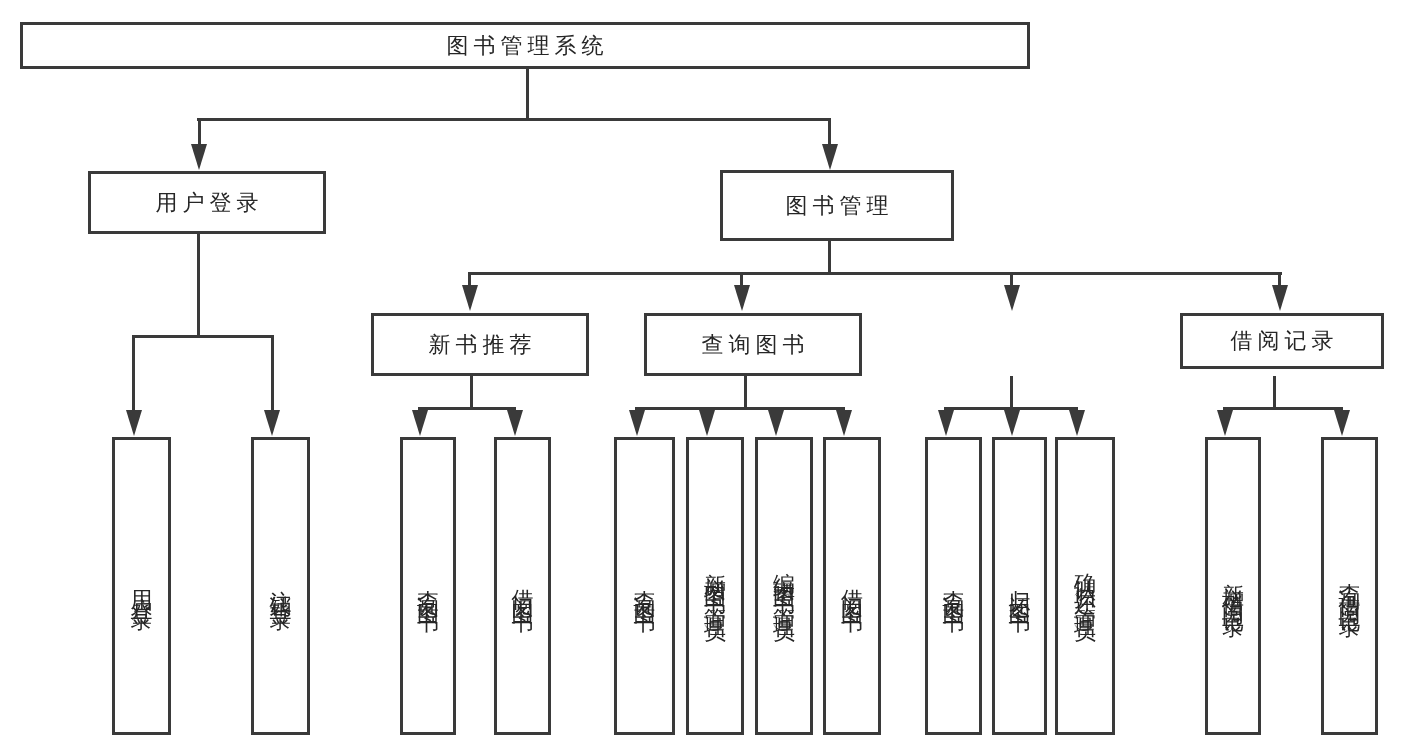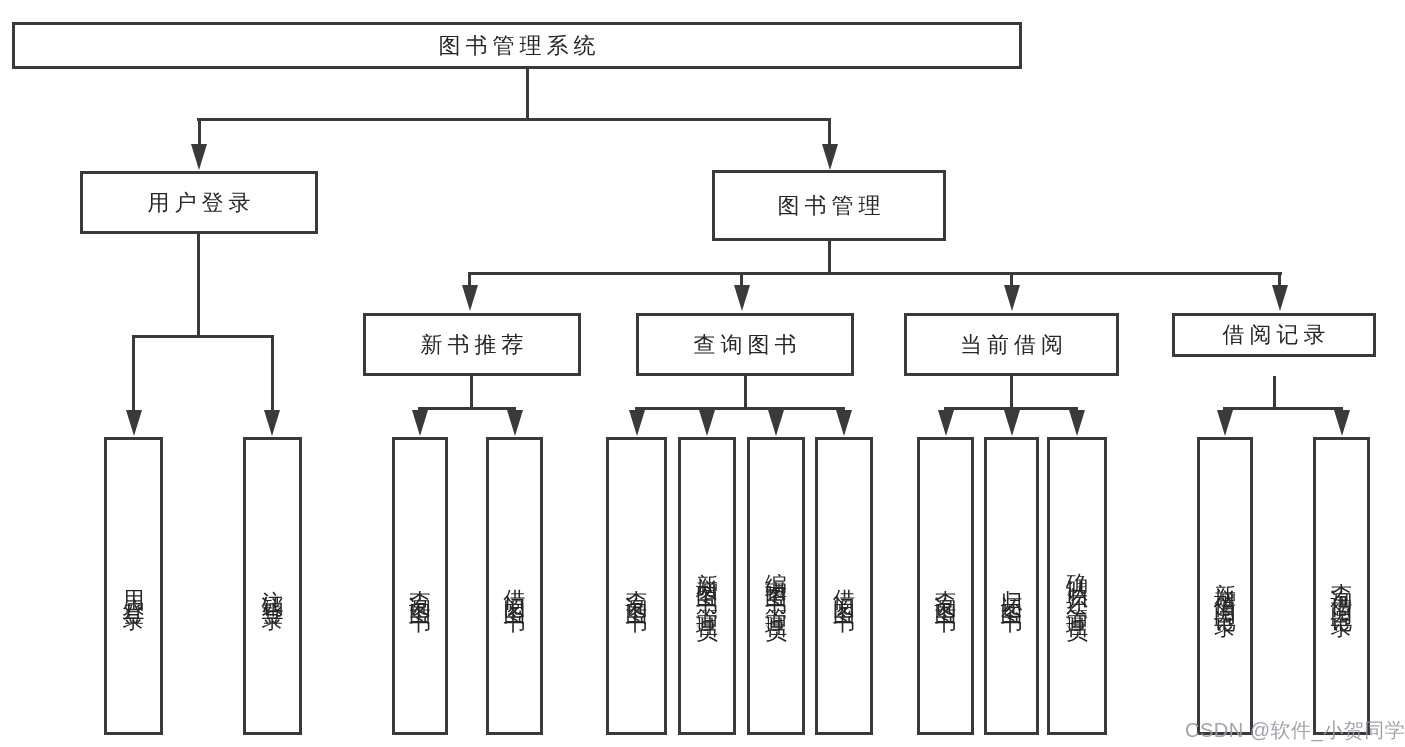--- a/index.html
+++ b/index.html
@@ -4,20 +4,21 @@
 <style>
   html,body{margin:0;padding:0;background:#fff;}
   #stage{
     position:relative;width:1405px;height:747px;background:#fff;overflow:hidden;
     font-family:"Liberation Sans","DejaVu Sans",sans-serif;
   }
   .box{
     position:absolute;box-sizing:border-box;background:#fff;
     border:3px solid #3a3a3a;display:flex;align-items:center;justify-content:center;
     color:#262626;
+    margin-left:8px;
   }
   .box.h span{font-size:22px;letter-spacing:5px;text-indent:5px;white-space:nowrap;}
   .box.v span{
     writing-mode:vertical-rl;font-size:22px;letter-spacing:7px;line-height:1.0;
     white-space:nowrap;
   }
   .ln{position:absolute;background:#3a3a3a;}
   .ah{
     position:absolute;width:0;height:0;
     border-left:8px solid transparent;border-right:8px solid transparent;
@@ -92,24 +93,21 @@
   <div class="box h" style="left:712px;top:170px;width:234px;height:71px">
     <span>图书管理</span>
   </div>
 
   <div class="box h" style="left:363px;top:313px;width:218px;height:63px">
     <span>新书推荐</span>
   </div>
   <div class="box h" style="left:636px;top:313px;width:218px;height:63px">
     <span>查询图书</span>
   </div>
-  <div class="box h" style="left:904px;top:313px;width:215px;height:63px">
-    <span>当前借阅</span>
-  </div>
-  <div class="box h" style="left:1172px;top:313px;width:204px;height:44px">
+  <div class="box h" style="left:1172px;top:313px;width:204px;height:56px">
     <span>借阅记录</span>
   </div>
 
   <div class="box v" style="left:104px;top:437px;width:59px;height:298px">
     <span>用户登录</span>
   </div>
   <div class="box v" style="left:243px;top:437px;width:59px;height:298px">
     <span>注销登录</span>
   </div>
 
@@ -143,15 +141,14 @@
     <span>确认归还（管理员）</span>
   </div>
 
   <div class="box v" style="left:1197px;top:437px;width:56px;height:298px">
     <span>新增借阅记录</span>
   </div>
   <div class="box v" style="left:1313px;top:437px;width:57px;height:298px">
     <span>查询借阅记录</span>
   </div>
 
-  <div id="watermark">CSDN @软件_小贺同学</div>
 
 </div>
 
 </body></html>

